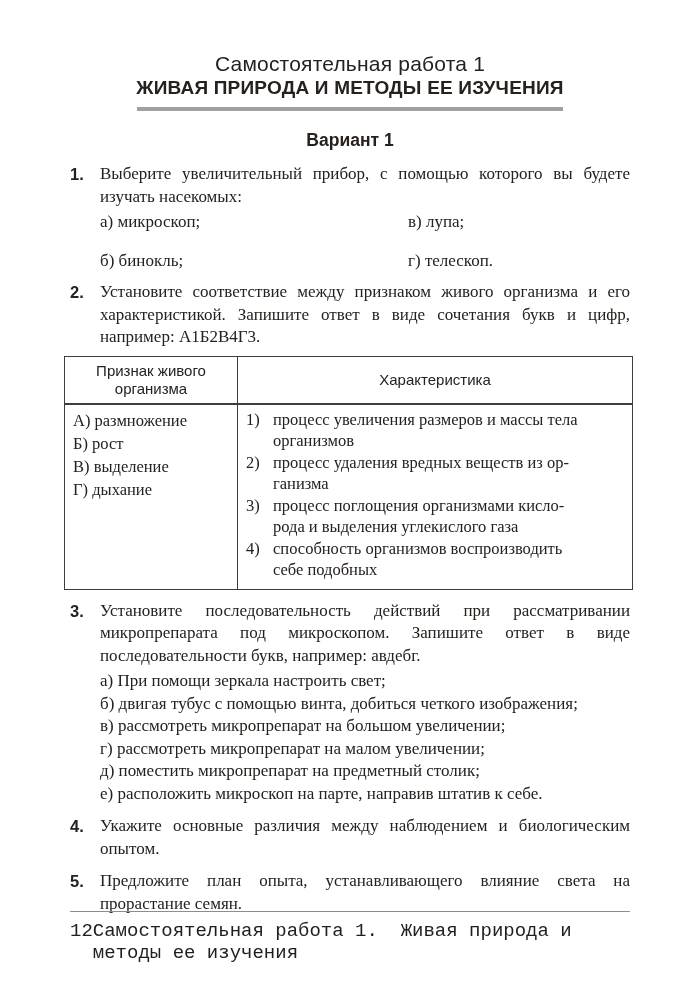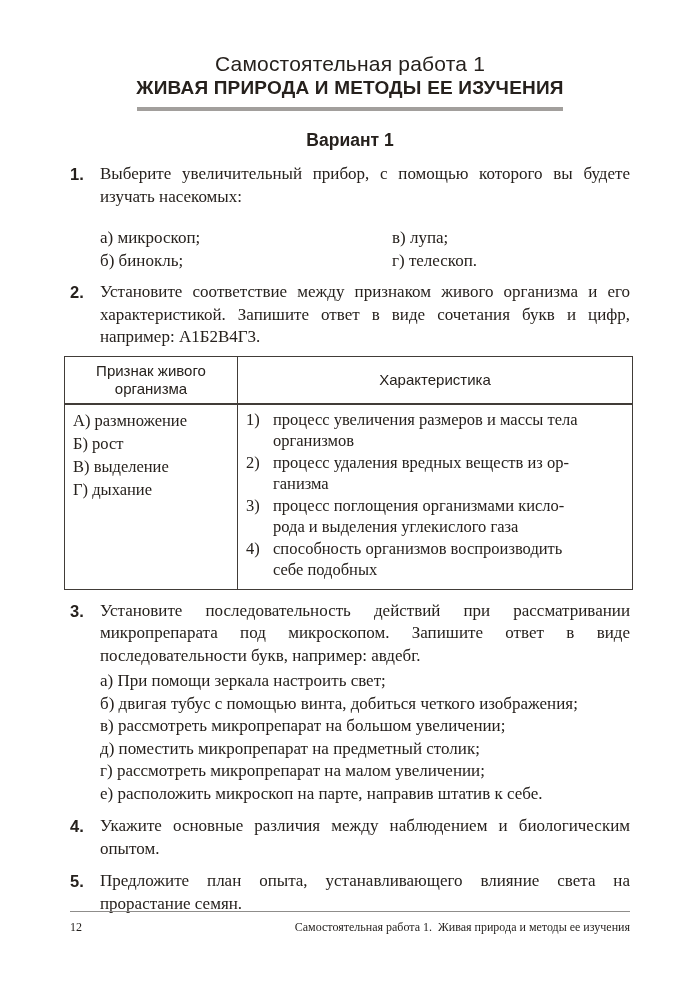--- a/index.html
+++ b/index.html
@@ -46,25 +46,26 @@
     font-family: "Liberation Sans", "DejaVu Sans", sans-serif;
     font-weight: bold;
     font-size: 16.5px; line-height: 22.5px;
   }
   .qbody {
     flex: 1; min-width: 0;
     font-size: 17px; line-height: 22.5px;
   }
   .qtext { margin: 0; text-align: justify; }
   .opts-grid {
-    margin-top: 19px;
+    margin-top: 3px;
     display: grid;
     grid-template-rows: repeat(2, auto);
     grid-template-columns: 292px auto;
     grid-auto-flow: column;
+    gap: 16px;
   }
   .opts-list { margin-top: 3px; }
   .opt { display: block; }
   
   .match-table {
     border-collapse: collapse;
     margin: 7px 0 0 -6px;
     width: calc(100% + 9px);
     table-layout: fixed;
   }
@@ -89,22 +90,22 @@
   td.cell-chars { vertical-align: top; padding: 4px 6px 8px 8px; }
   .citem { display: flex; font-size: 16.5px; line-height: 21.5px; }
   .cnum { flex: none; width: 27px; }
   .clines { white-space: pre-line; }
   
   .doc-footer {
     position: absolute; left: 70px; right: 70px; top: 911px;
     border-top: 1.5px solid #8f8d8b;
     padding-top: 8px;
     display: flex; justify-content: space-between; align-items: baseline;
-    font-family: Liberation Serif, serif;
-    font-size: 12px; color: #211e1b;
+    font-family: Liberation Mono, monospace;
+    font-size: 19px; color: #211e1b;
   }
 </style>
 </head>
 <body>
 
 <div class="page">
 
   <header class="doc-header">
     <div class="pretitle">Самостоятельная работа 1</div>
     <h1 class="main-title">ЖИВАЯ ПРИРОДА И МЕТОДЫ ЕЕ ИЗУЧЕНИЯ</h1>
@@ -174,22 +175,22 @@
     </table>
 
     <section class="q" style="margin-top:10px">
       <span class="qnum">3.</span>
       <div class="qbody">
         <p class="qtext">Установите последовательность действий при рассматривании микропрепарата под микроскопом. Запишите ответ в виде последовательности букв, например: авдебг.</p>
         <div class="opts-list">
           <span class="opt">а) При помощи зеркала настроить свет;</span>
           <span class="opt">б) двигая тубус с помощью винта, добиться четкого изображения;</span>
           <span class="opt">в) рассмотреть микропрепарат на большом увеличении;</span>
+          <span class="opt">г) рассмотреть микропрепарат на малом увеличении;</span>
           <span class="opt">д) поместить микропрепарат на предметный столик;</span>
-          <span class="opt">г) рассмотреть микропрепарат на малом увеличении;</span>
           <span class="opt">е) расположить микроскоп на парте, направив штатив к себе.</span>
         </div>
       </div>
     </section>
 
     <section class="q" style="margin-top:10px">
       <span class="qnum">4.</span>
       <div class="qbody">
         <p class="qtext">Укажите основные различия между наблюдением и биологическим опытом.</p>
       </div>

